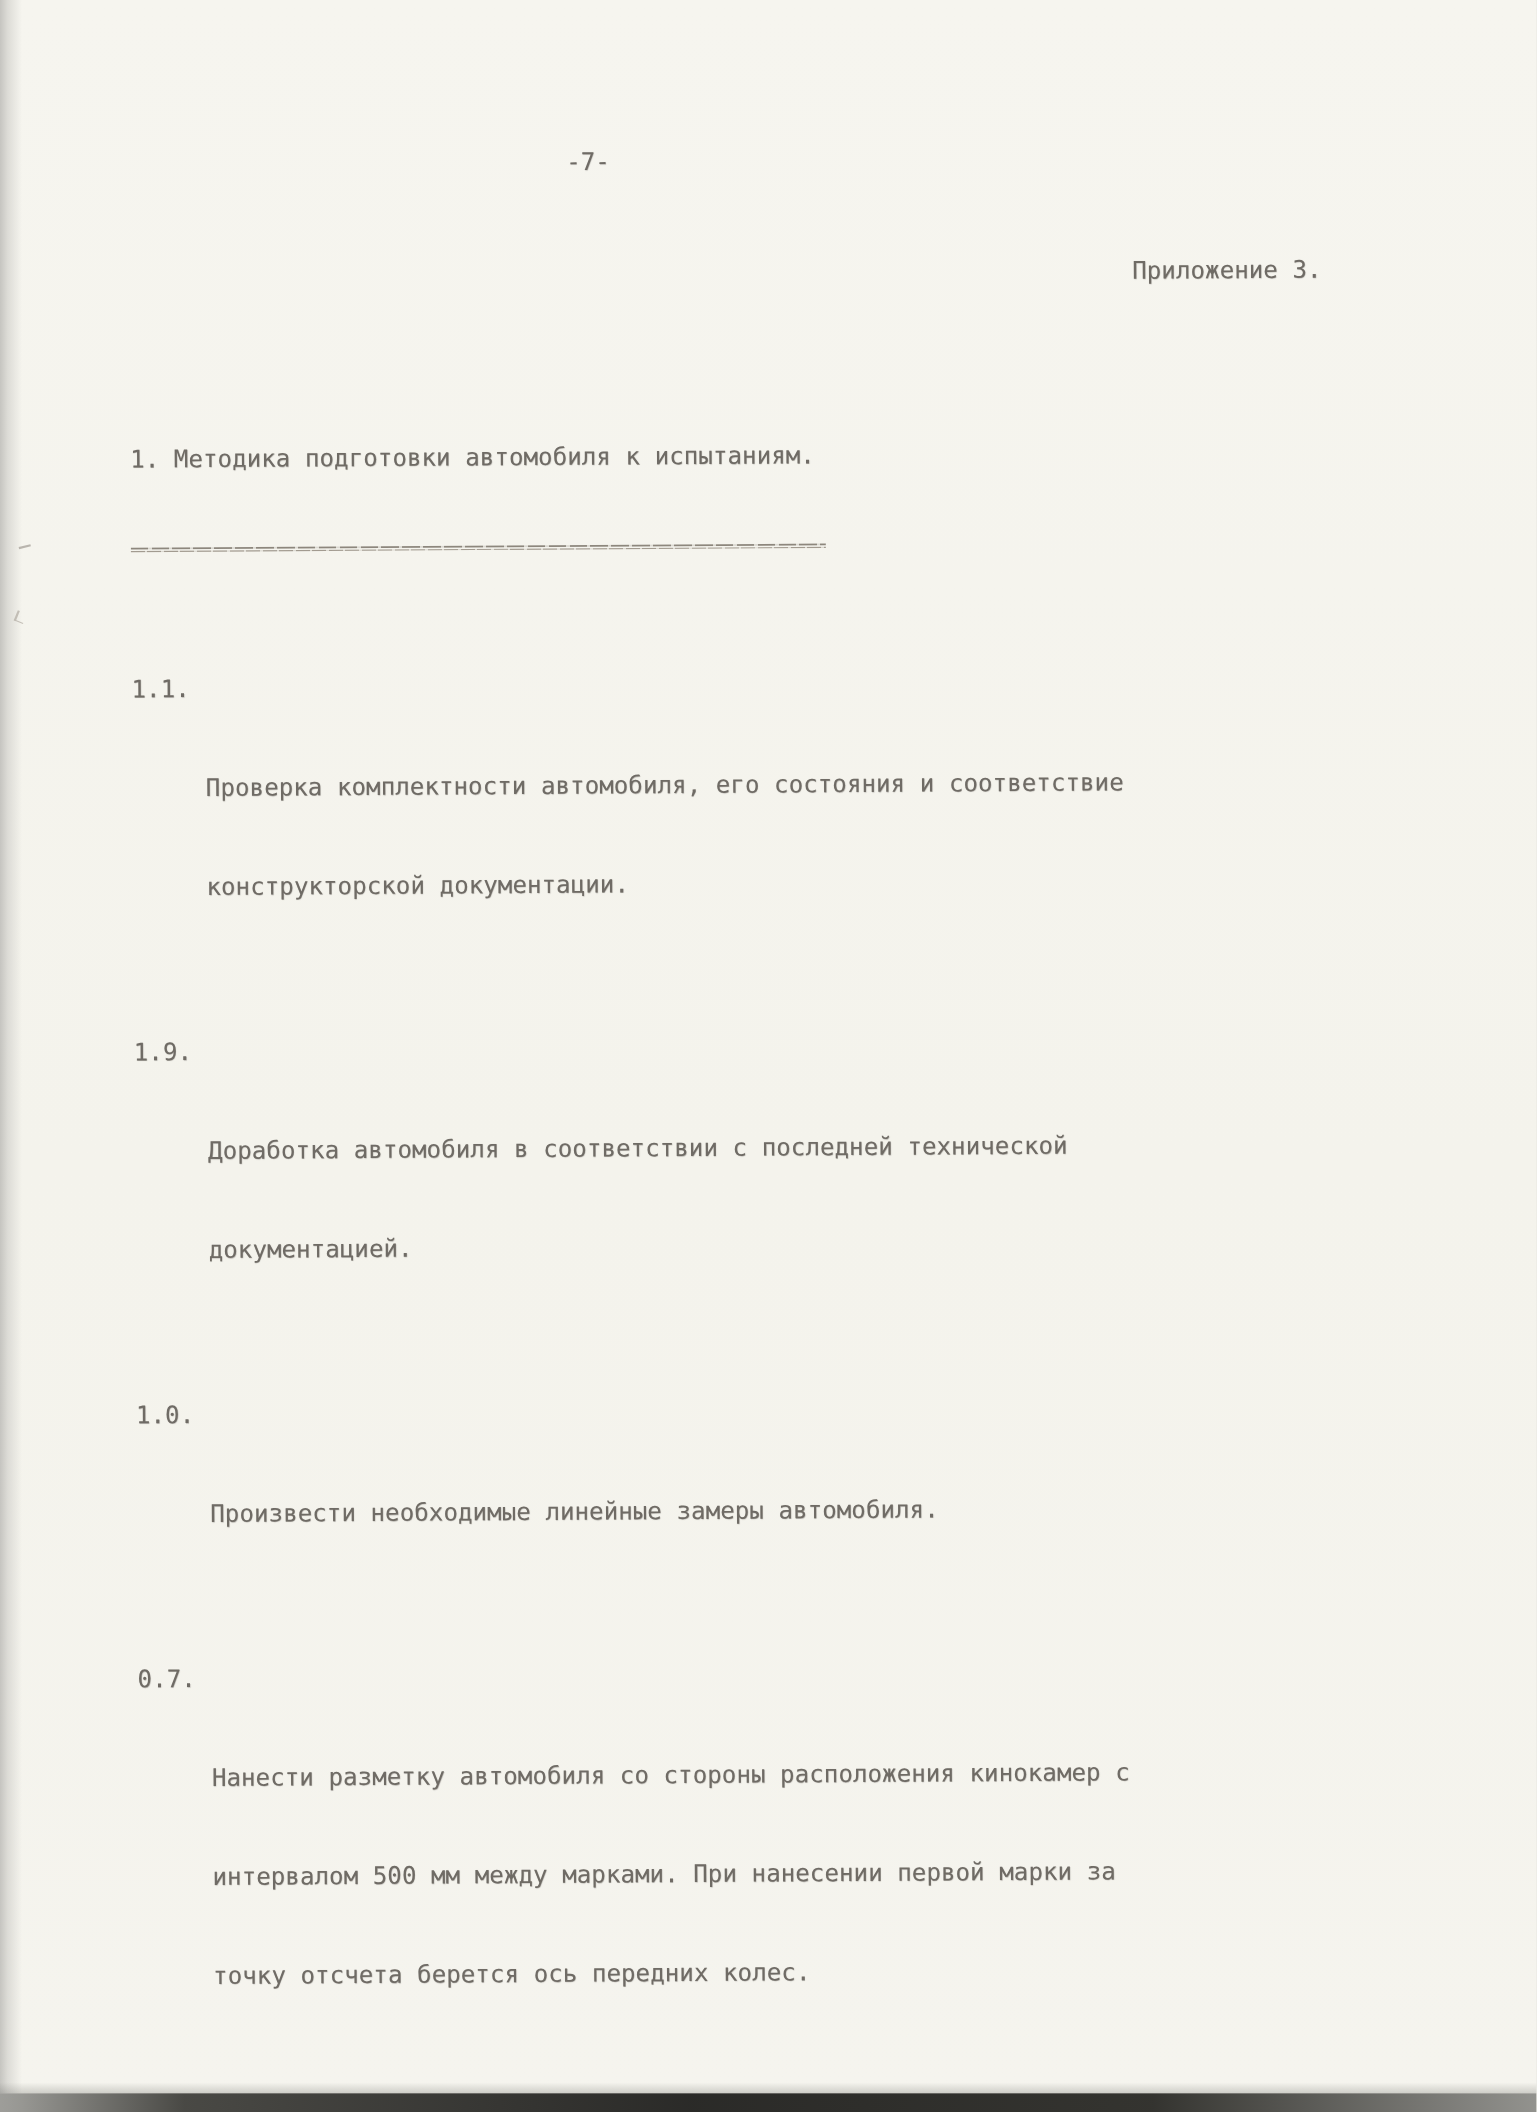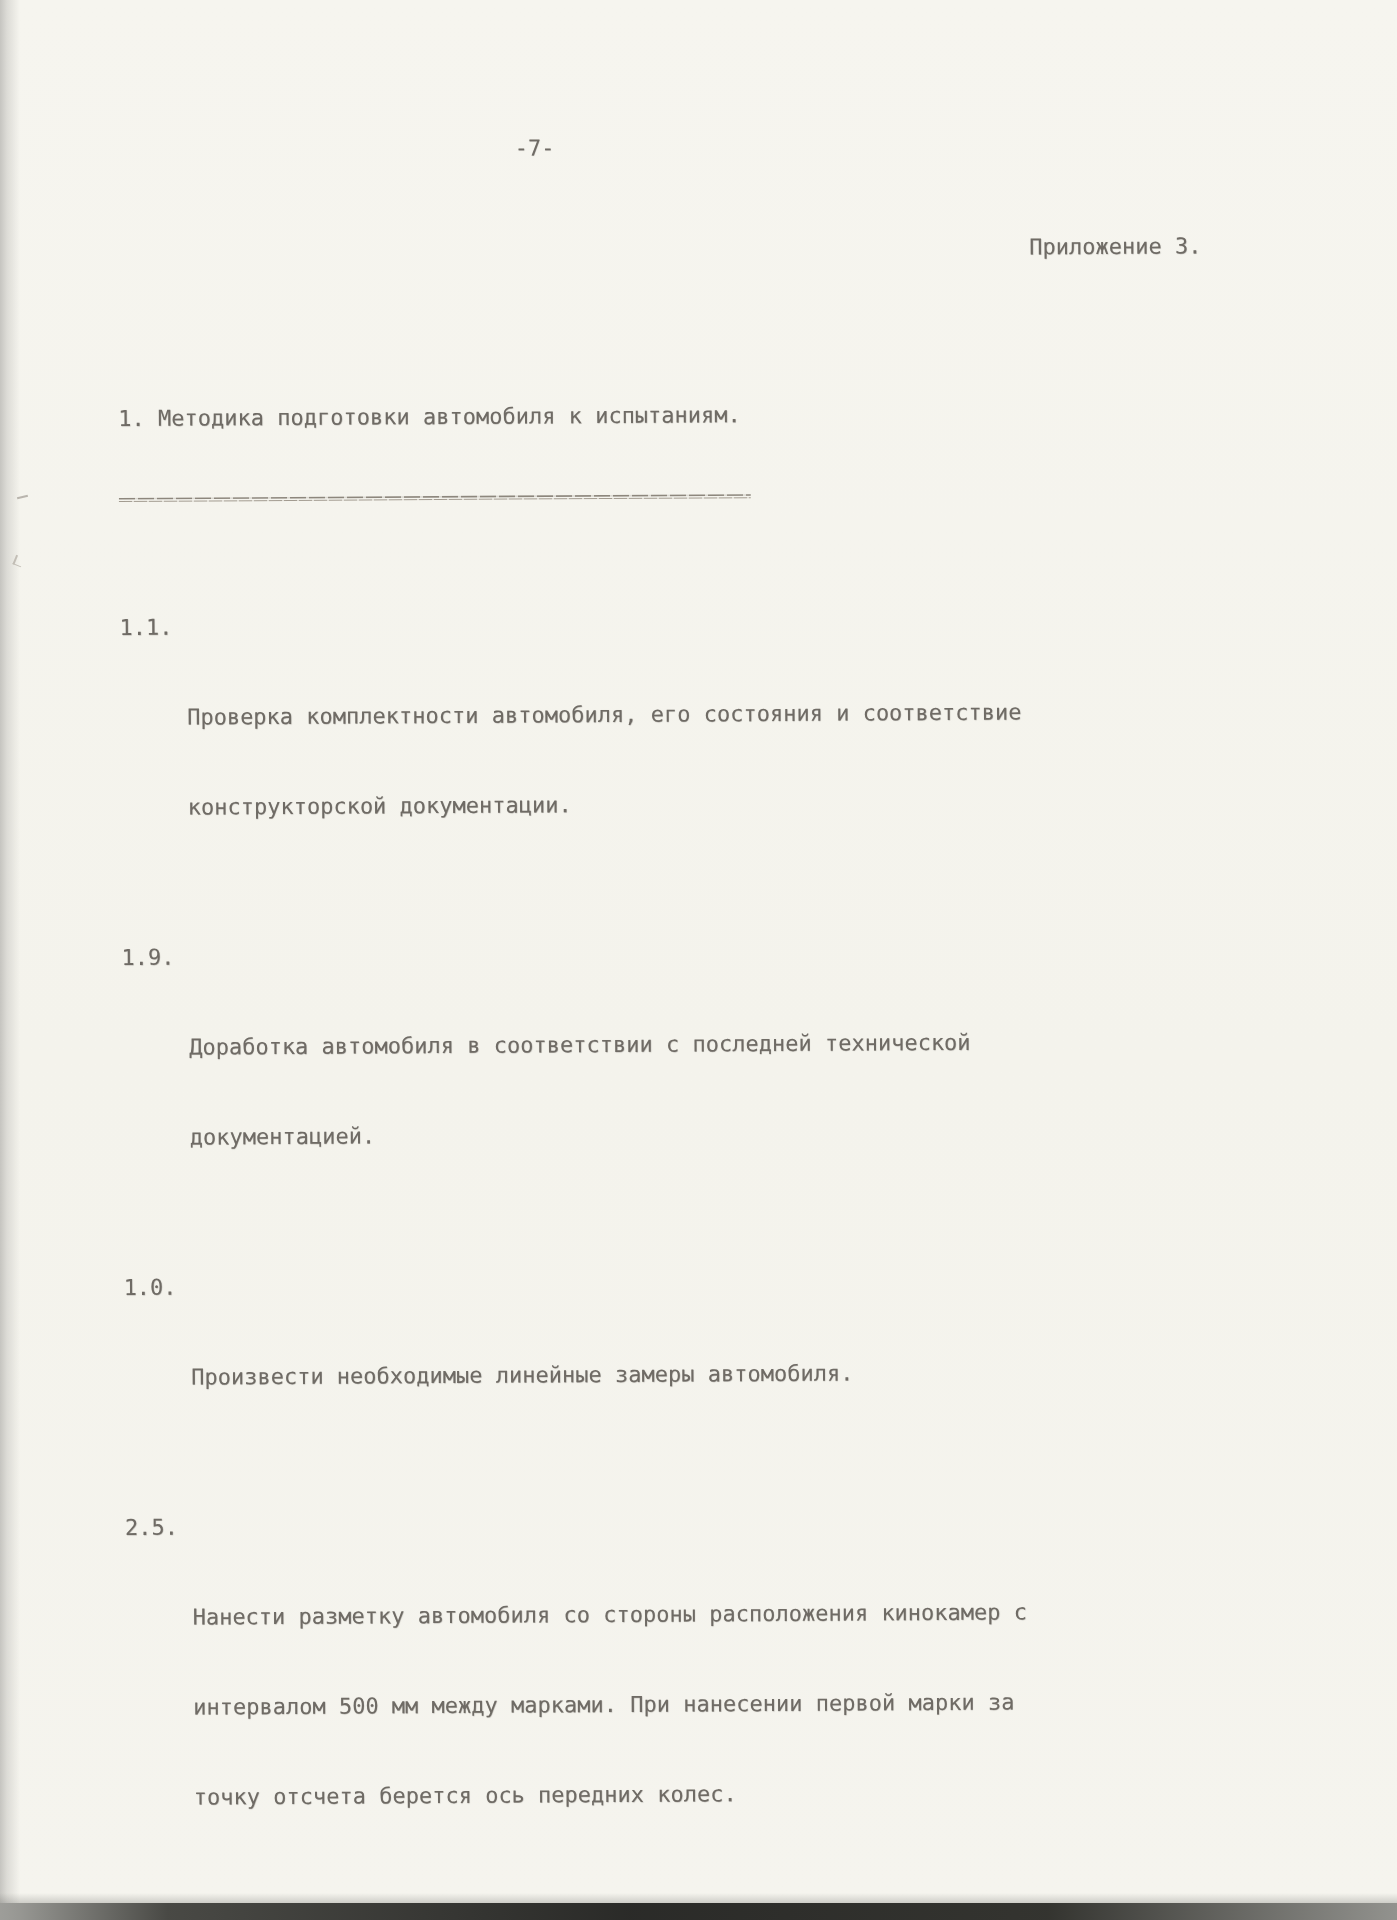--- a/index.html
+++ b/index.html
@@ -74,21 +74,21 @@
     <div class="item">
       <span class="num">1.9.</span>
       <div class="line">Доработка автомобиля в соответствии с последней технической</div>
       <div class="line">документацией.</div>
     </div>
     <div class="item">
       <span class="num">1.0.</span>
       <div class="line">Произвести необходимые линейные замеры автомобиля.</div>
     </div>
     <div class="item">
-      <span class="num">2.5.</span>
+      <span class="num">0.7.</span>
       <div class="line">Нанести разметку автомобиля со стороны расположения кинокамер с</div>
       <div class="line">интервалом 500 мм между марками. При нанесении первой марки за</div>
       <div class="line">точку отсчета берется ось передних колес.</div>
     </div>
     
     
     
     
     
     

